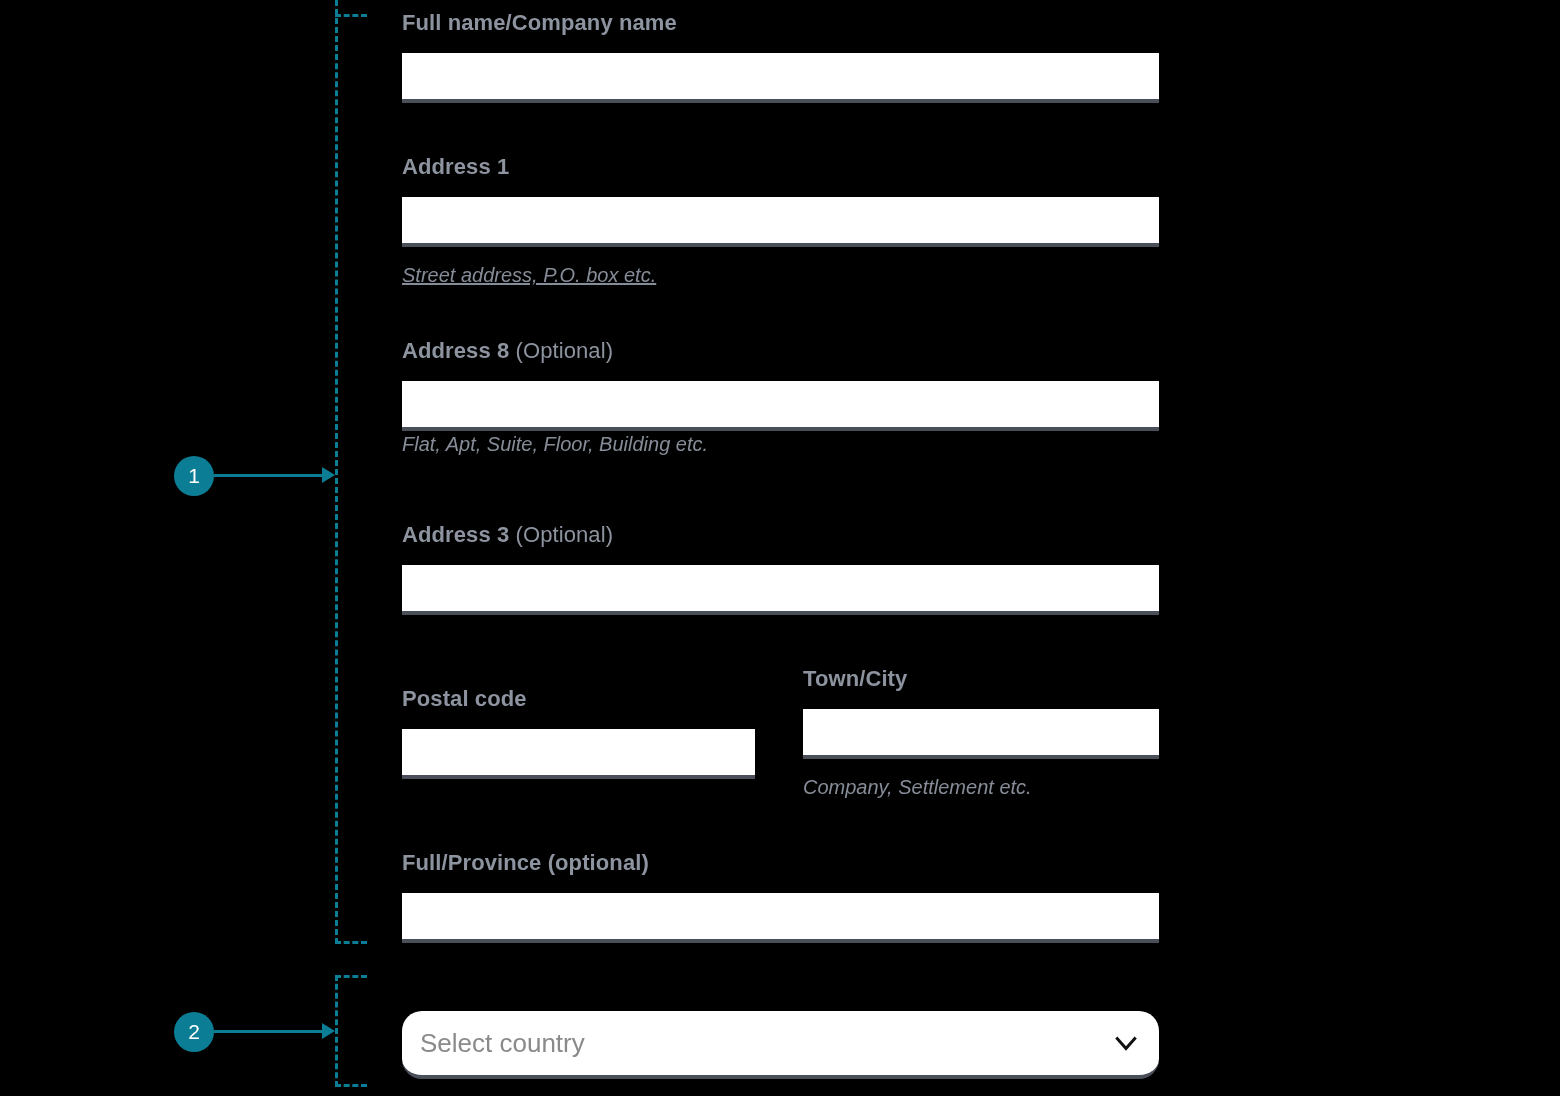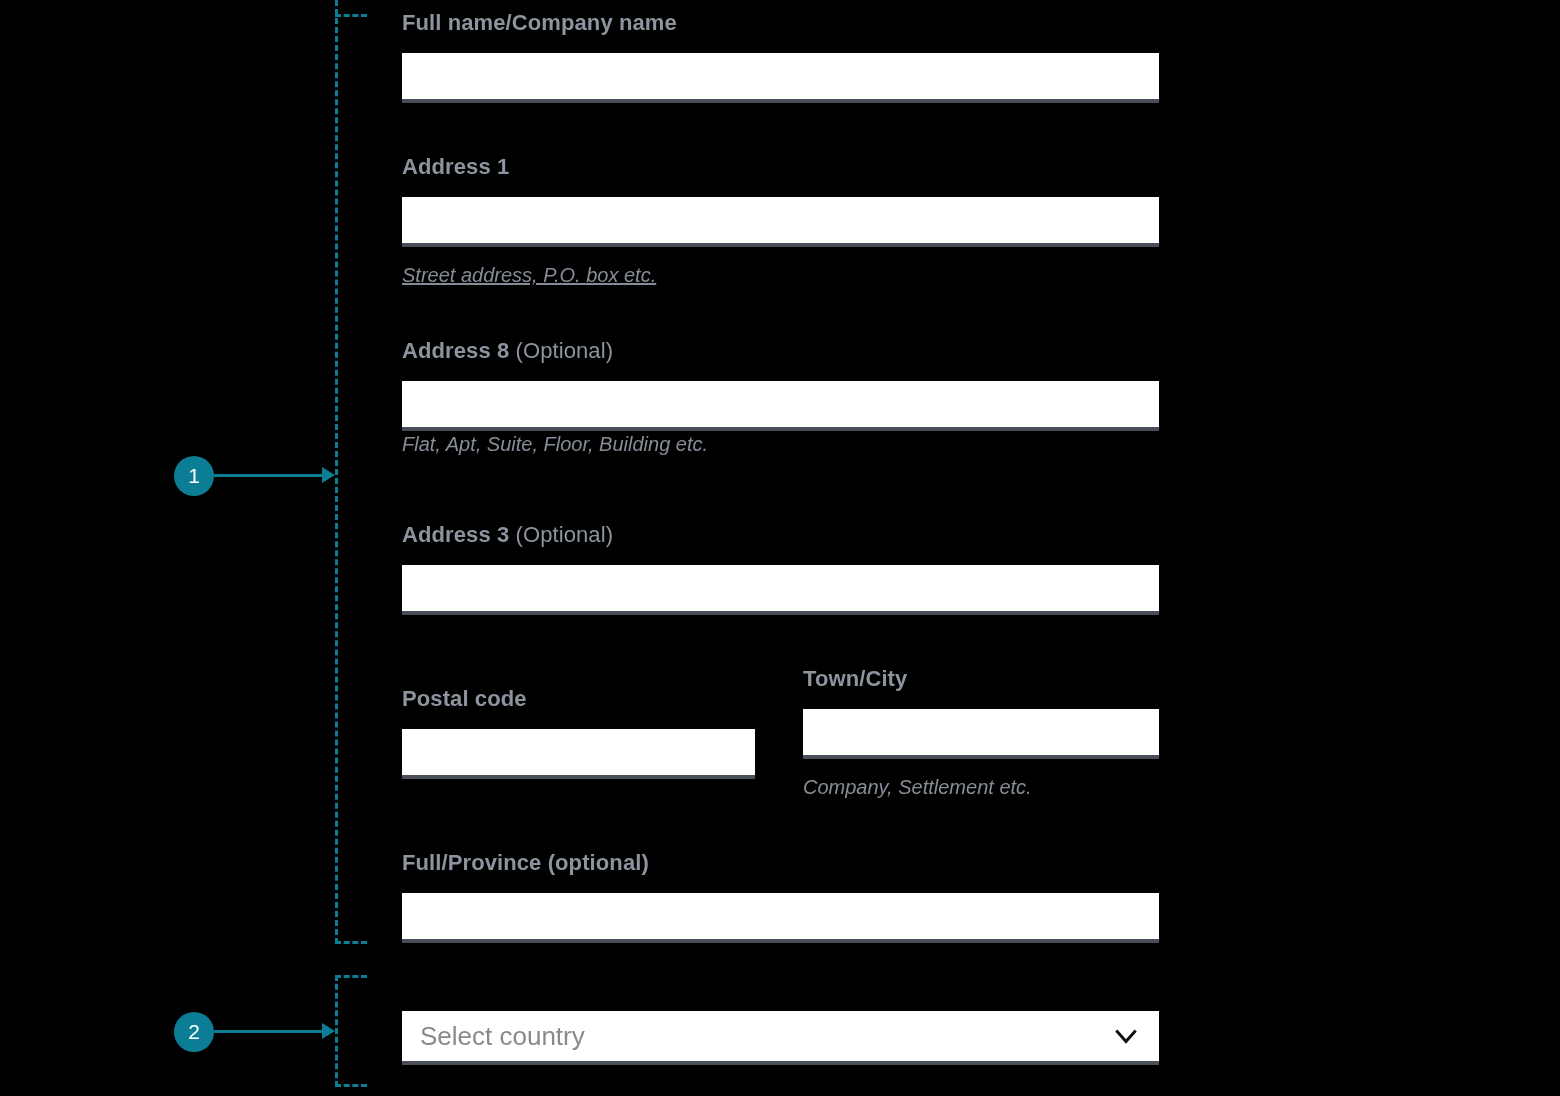--- a/index.html
+++ b/index.html
@@ -105,23 +105,24 @@
     font-style: italic;
     font-weight: 400;
     color: #868d98;
     white-space: nowrap;
   }
 
   
   .select-wrap {
     position: relative;
     width: 100%;
-    height: 54px;
+    height: 68px;
     background: #ffffff;
     border-bottom: 4px solid #4a4f5a;
+    border-radius: 20px;
   }
   .select-value {
     position: absolute;
     left: 18px;
     top: 50%;
     transform: translateY(-50%);
     font-size: 26px;
     color: #8a8a8a;
     font-weight: 400;
     white-space: nowrap;

